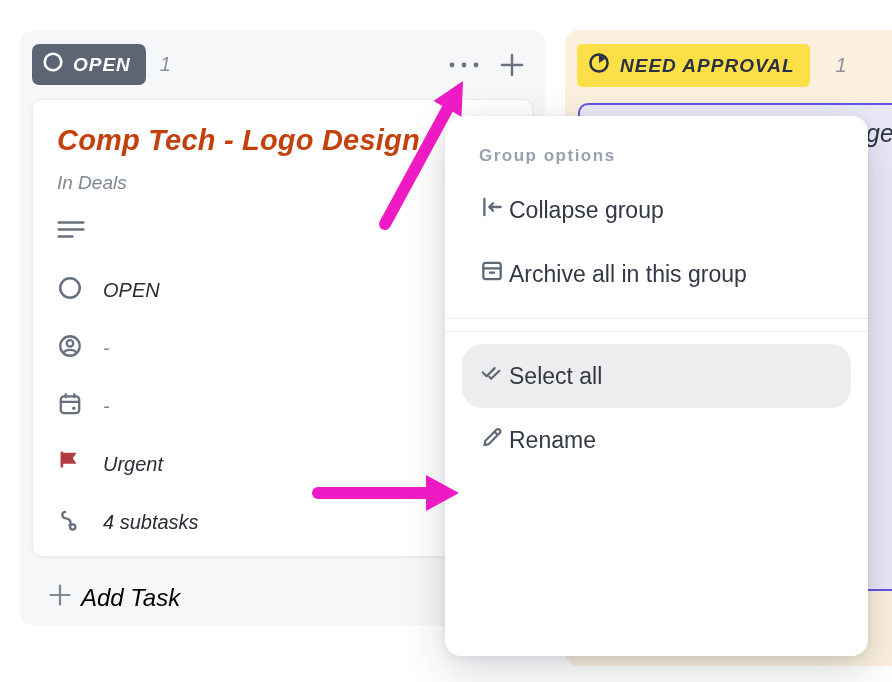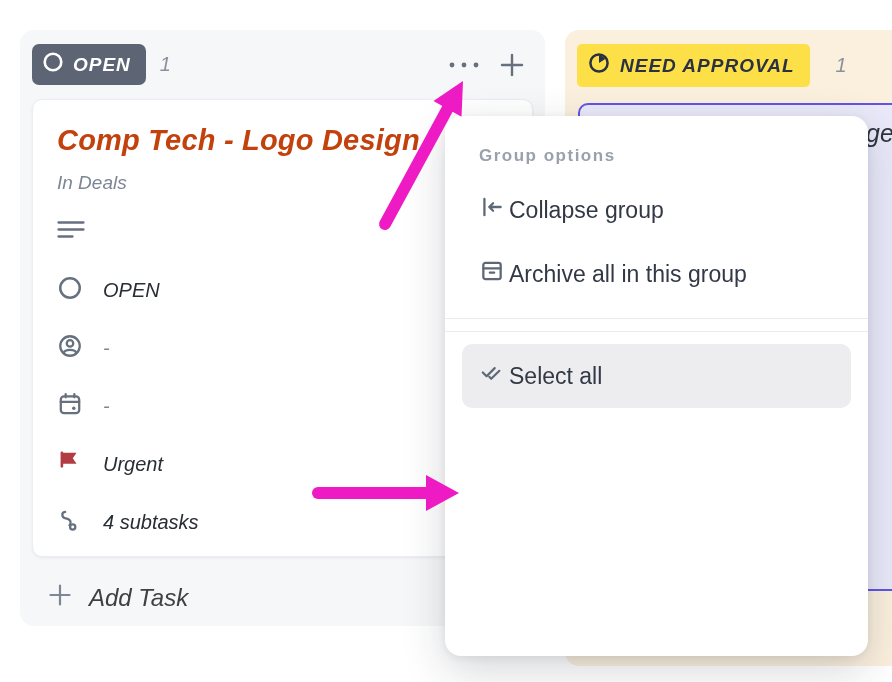--- a/index.html
+++ b/index.html
@@ -35,22 +35,22 @@
     box-shadow:0 1px 3px rgba(40,44,60,.07);
   }
   .task-title { font-size:29px; font-weight:600; color:#c2410c; letter-spacing:.2px; }
   .task-loc { font-size:19px; color:#7d8694; margin-top:15px; }
   .desc-icon { margin-top:26px; }
   .field-row { display:flex; align-items:center; gap:20px; margin-top:30px; height:28px; }
   .field-row .val { font-size:20px; color:#292d34; }
   .field-row .val.muted { color:#7d8694; }
 
   .add-task {
-    display:flex; align-items:center; gap:17px; margin:26px 0 0 28px;
-    color:#404040; font-size:24px; cursor:pointer; width:max-content;
+    display:flex; align-items:center; gap:9px; margin:26px 0 0 28px;
+    color:#000000; font-size:24px; cursor:pointer; width:max-content;
   }
 
   
   .sel-card {
     position:relative; overflow:hidden;
     margin:16px 0 0 13px; width:330px; height:488px;
     background:#e9e9f9; border:2px solid #6453e6; border-radius:10px;
   }
   .sel-card .fragment { position:absolute; left:286px; top:14px; font-size:25px; font-weight:500; color:#2f3340; }
 
@@ -63,21 +63,21 @@
   }
   .menu-header {
     margin:6px 16px 12px 34px; font-size:17px; font-weight:bold;
     letter-spacing:1.5px; color:#99a1ad;
   }
   .menu-item {
     display:flex; align-items:center; gap:4px; height:64px;
     padding-left:34px; font-size:23px; color:#323845; cursor:pointer;
   }
   .menu-item.highlight {
-    margin:0 17px; padding-left:17px; background:#ededef; border-radius:10px;
+    margin:0 17px; padding-left:17px; background:#ededef; border-radius:20px;
   }
   .menu-divider { height:1px; background:#e9ebee; margin:12px 0; }
 
   
   .arrows { position:absolute; inset:0; z-index:30; pointer-events:none; }
 </style>
 </head>
 <body>
 
 <div class="board">
@@ -228,20 +228,28 @@
 
     <div class="menu-item highlight">
       <span>
         <svg width="26" height="26" viewBox="0 0 24 24" fill="none" stroke="#5d6877" stroke-width="2" stroke-linecap="round" stroke-linejoin="round">
           <path d="M3.5 11.5 7 15l7.5-7.5M9.5 15.5l1.8 1.8L18.8 10"></path>
         </svg>
       </span>
       <span>Select all</span>
     </div>
 
+    <div class="menu-item">
+      <span>
+        <svg width="26" height="26" viewBox="0 0 24 24" fill="none" stroke="#5d6877" stroke-width="2" stroke-linecap="round" stroke-linejoin="round">
+          <path d="m5 19.5.9-4L16.3 5.1a2.15 2.15 0 0 1 3 3L8.9 18.6l-3.9.9zM14.3 7.1l2.9 2.9"></path>
+        </svg>
+      </span>
+      <span>Rename</span>
+    </div>
 
   </div>
 
   <svg class="arrows" width="892" height="682" viewBox="0 0 892 682">
     <g>
       <path d="M385 224 449 106" stroke="#ee1ac3" stroke-width="12" stroke-linecap="round" fill="none"></path>
       <polygon points="463,81 461.5,116.7 433.5,101.1" fill="#ee1ac3"></polygon>
     </g>
     <g>
       <path d="M318 493h108" stroke="#ee1ac3" stroke-width="12" stroke-linecap="round" fill="none"></path>

